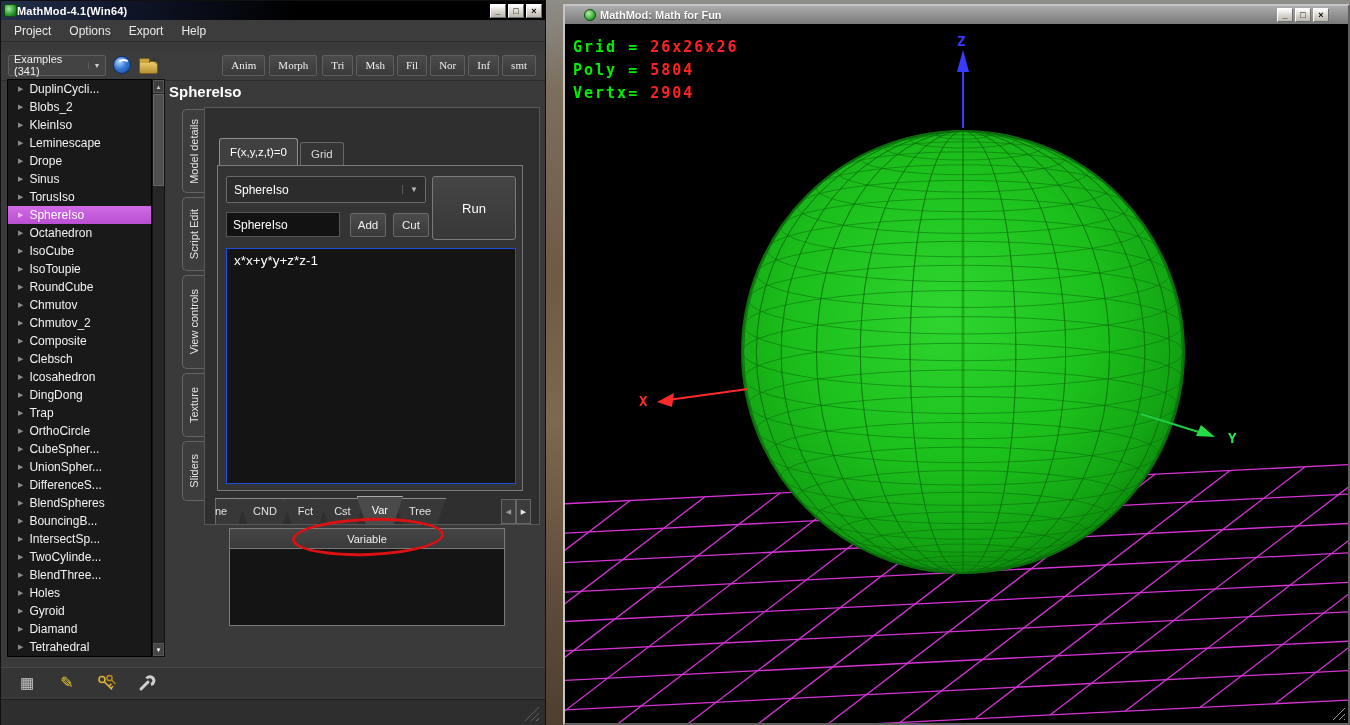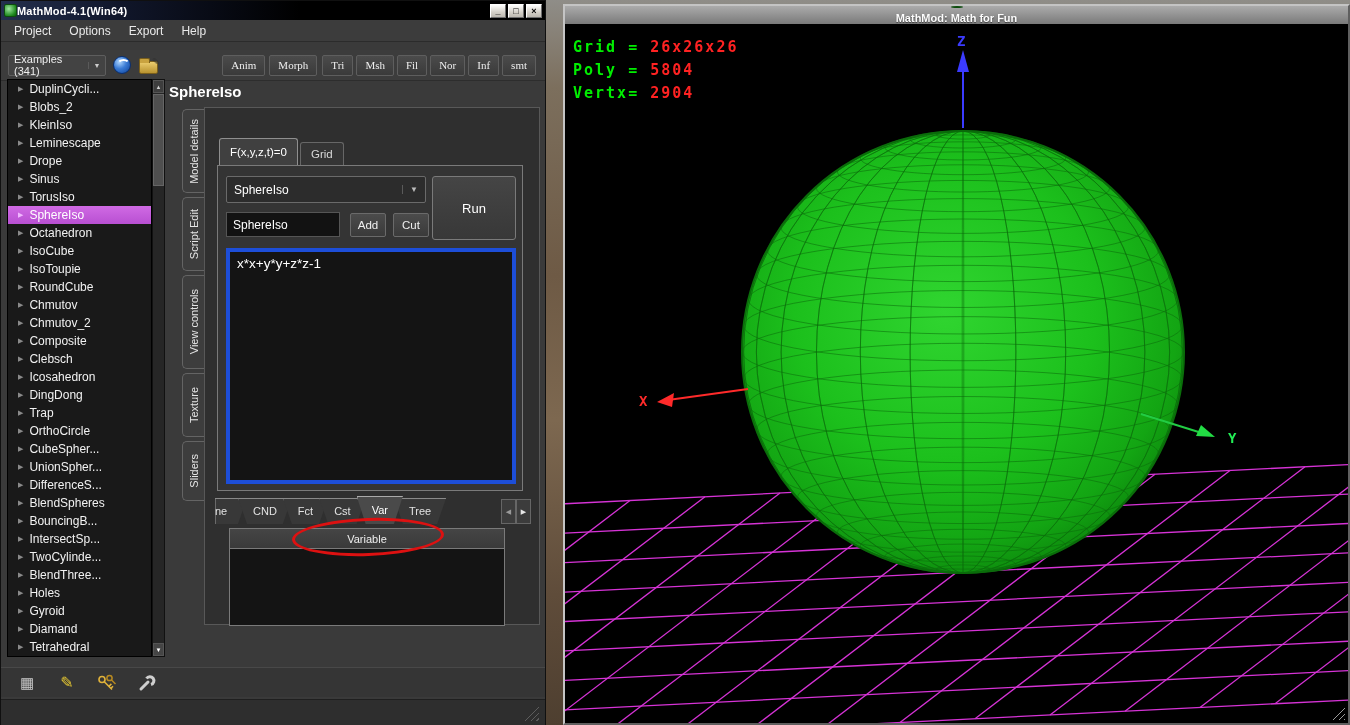--- a/index.html
+++ b/index.html
@@ -60,40 +60,40 @@
   .sb-down{bottom:0;background:#454545;color:#fff;}
   .sb-thumb{position:absolute;left:0;top:14px;width:11px;height:92px;background:#4f4f4f;border:1px solid #666;}
 
   
   #panel-title{position:absolute;left:168px;top:82px;color:#fff;font-weight:bold;font-size:15px;}
   #side-tabs{position:absolute;left:181px;top:108px;width:22px;display:flex;flex-direction:column;gap:4px;}
   .side-tab{width:22px;background:#3d3d3d;border:1px solid #646464;border-right:none;
      border-radius:5px 0 0 5px;display:flex;align-items:center;justify-content:center;}
   .side-tab-label{writing-mode:vertical-rl;transform:rotate(180deg);color:#e5e5e5;font-size:11px;white-space:nowrap;}
 
-  #editor-panel{position:absolute;left:203px;top:106px;width:336px;height:518px;
+  #editor-panel{position:absolute;left:203px;top:106px;width:336px;height:418px;
      background:#2f2f2f;border:1px solid #585858;}
   #top-tabs{position:absolute;left:14px;top:30px;height:28px;display:flex;align-items:flex-end;}
   .top-tab{height:24px;line-height:23px;padding:0 10px;font-size:11.5px;color:#d8d8d8;background:#353535;
      border:1px solid #676767;border-bottom:none;margin-right:2px;border-radius:3px 3px 0 0;}
   .top-tab.active{background:#404040;border-color:#8f8f8f;height:28px;line-height:27px;color:#fff;}
   #tab-frame{position:absolute;left:12px;top:57px;width:306px;height:326px;background:#343434;border:1px solid #7a7a7a;}
   #model-select{position:absolute;left:8px;top:10px;width:200px;height:27px;background:#2c2c2c;
      border:1px solid #6a6a6a;border-radius:2px;display:flex;align-items:center;color:#fff;font-size:12px;padding:0 7px;}
   #model-select .arrow{margin-left:auto;font-size:8px;color:#bbb;border-left:1px solid #5a5a5a;padding-left:7px;}
   #run-button{position:absolute;left:214px;top:10px;width:84px;height:64px;background:linear-gradient(#454545,#383838);
      border:1px solid #7a7a7a;border-radius:3px;color:#fff;font-size:13px;display:flex;align-items:center;justify-content:center;}
   #name-input{position:absolute;left:8px;top:46px;width:114px;height:25px;background:#121212;
      border:1px solid #555;color:#fff;font-size:12px;padding:0 6px;font-family:"Liberation Sans",sans-serif;}
   .small-btn{position:absolute;top:47px;width:36px;height:24px;background:linear-gradient(#4b4b4b,#3a3a3a);
      border:1px solid #6a6a6a;border-radius:2px;color:#eee;font-size:11.5px;display:flex;align-items:center;justify-content:center;}
   #add-button{left:132px;}
   #cut-button{left:175px;}
   #formula-editor{position:absolute;left:8px;top:82px;width:290px;height:236px;background:#141414;
-     border:4px solid #1d4ed8;color:#fff;font-size:13.5px;padding:4px 7px;}
+     border:1px solid #1d4ed8;color:#fff;font-size:13.5px;padding:4px 7px;}
 
   #bottom-tabs{position:absolute;left:10px;top:388px;width:316px;height:28px;display:flex;align-items:flex-end;}
   .btab{position:relative;height:26px;line-height:26px;padding:0 15px;margin-right:-9px;color:#e2e2e2;
      font-size:11px;background:#383838;clip-path:polygon(0 0,100% 0,calc(100% - 9px) 100%,9px 100%);
      box-shadow:inset 0 1px 0 #8a8a8a,inset 1px 0 0 #6a6a6a;}
   .btab.active{background:#4a4a4a;z-index:2;height:28px;line-height:28px;color:#fff;
      box-shadow:inset 0 1px 0 #aaa,inset 1px 0 0 #8a8a8a;}
   .btab.clipped{width:32px;padding:0 8px 0 0;text-align:left;clip-path:polygon(0 0,100% 0,calc(100% - 9px) 100%,0 100%);}
   .tab-scroll{width:15px;height:25px;background:#3c3c3c;border:1px solid #666;color:#9a9a9a;font-size:7px;
      display:flex;align-items:center;justify-content:center;}
@@ -113,21 +113,21 @@
   .pencil-glyph{color:#e6c832;font-size:16px;}
   #left-statusbar{position:absolute;left:0;top:698px;right:0;height:27px;background:#2e2e2e;border-top:1px solid #1f1f1f;}
   .grip{position:absolute;right:6px;bottom:5px;width:15px;height:15px;
      background:repeating-linear-gradient(135deg,transparent 0 3px,#5d5d5d 3px 4px);
      clip-path:polygon(100% 0,100% 100%,0 100%);}
 
   
   #right-window{left:563px;top:4px;width:787px;height:721px;background:#8f8f8f;
      border:2px solid;border-color:#c4c4c4 #5f5f5f #5f5f5f #c4c4c4;}
   .titlebar-gray{position:absolute;left:0;top:0;right:0;height:18px;
-     background:linear-gradient(#ababab,#7a7a7a);display:flex;align-items:center;gap:4px;padding:0 19px;flex-direction:column;}
+     background:linear-gradient(#ababab,#7a7a7a);display:flex;align-items:center;gap:4px;padding:0 19px;}
   .rw-icon{width:12px;height:12px;border-radius:50%;border:1px solid #0d4d0d;
      background:radial-gradient(circle at 35% 35%,#b2f0a0,#2aa22a 70%,#0d5a0d);}
   .titlebar-gray .title{flex:1;color:#fdfdfd;font-weight:bold;font-size:11px;text-shadow:0 1px 1px #3a3a3a;}
   #viewport{position:absolute;left:0;top:18px;width:783px;height:699px;background:#000;}
   #stats{position:absolute;left:8px;top:12px;font-family:"DejaVu Sans Mono",monospace;
      font-weight:bold;font-size:15px;letter-spacing:2px;line-height:23px;white-space:pre;}
   .stat-label{color:#00ee00;}
   .stat-value{color:#ff2222;}
   #floor-grid line{stroke:#d633d6;stroke-width:1.3;vector-effect:non-scaling-stroke;}
   #sphere-mesh ellipse{fill:none;stroke:#0b6b0b;stroke-opacity:.55;stroke-width:1;}

